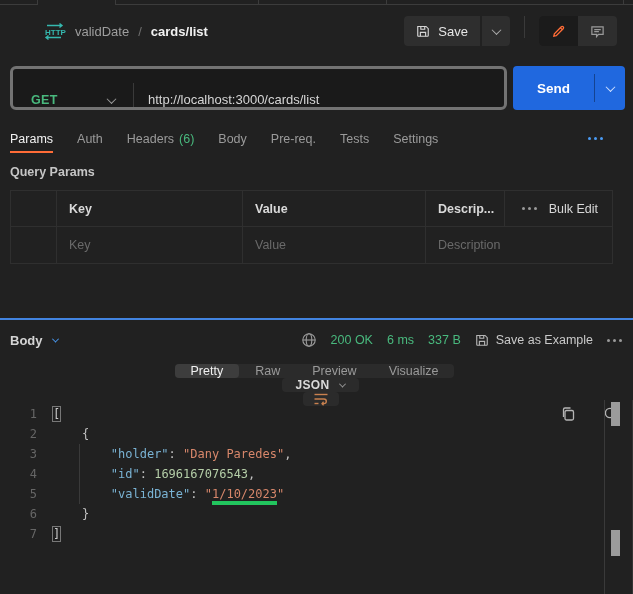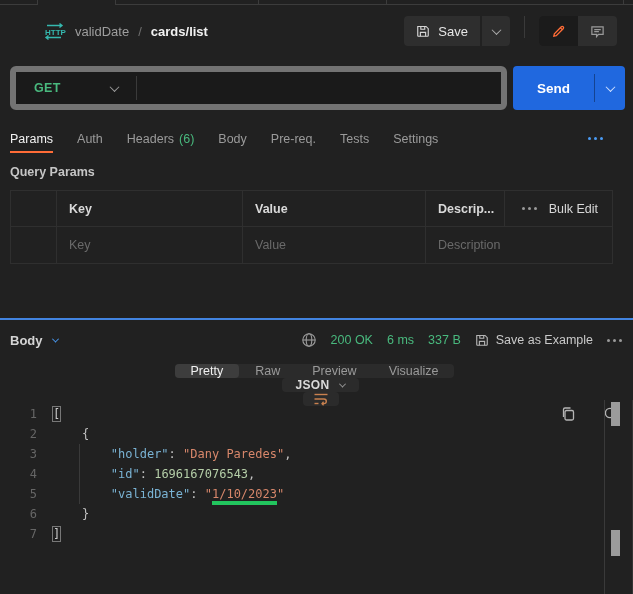--- a/index.html
+++ b/index.html
@@ -28,22 +28,22 @@
     justify-content:center; cursor:pointer; }
   .save-btn { height:30px; padding:0 12px; border-radius:4px 0 0 4px; gap:8px; font-size:13px; }
   .save-chevron { height:30px; width:28px; border-radius:0 4px 4px 0; margin-left:2px; color:#aaa; }
   .hdr-divider { width:1px; height:22px; background:#3a3a3a; margin:0 14px; }
   .edit-group { display:flex; background:#2e2e2e; border-radius:4px; overflow:hidden; }
   .edit-btn { width:39px; height:30px; background:#1b1b1b; color:#ff6c37; }
   .comment-btn { width:39px; height:30px; background:transparent; color:#9a9a9a; }
 
   
   .url-row { position:absolute; top:66px; left:10px; right:8px; height:44px; display:flex; gap:6px; }
-  .url-box { flex:1; background:#1a1a1a; border:6px solid #737373; border-radius:6px;
-    display:flex; align-items:center; }
+  .url-box { flex:1; background:#1a1a1a; border:3px solid #737373; border-radius:6px;
+    display:flex; align-items:flex-end; }
   .method { width:120px; display:flex; align-items:center; justify-content:space-between;
     padding:0 18px 0 18px; cursor:pointer; }
   .method-label { color:#49b97e; font-size:12.5px; font-weight:700; letter-spacing:.3px; }
   .url-vdiv { width:1px; height:24px; background:#3a3a3a; }
   .url-text { flex:1; padding-left:14px; font-size:13px; color:#d6d6d6; white-space:nowrap;
     overflow:hidden; cursor:text; }
   .send-btn { width:112px; background:#2068df; border:none; border-radius:4px; display:flex;
     align-items:stretch; cursor:pointer; padding:0; }
   .send-main { flex:1; display:flex; align-items:center; justify-content:center; color:#fff;
     font-size:13.5px; font-weight:700; }
@@ -194,20 +194,21 @@
   </div>
 </div>
 
 <div class="url-row">
   <div class="url-box">
     <div class="method">
       <span class="method-label">GET</span>
       <span class="chev" style="color:#9a9a9a"></span>
     </div>
     <div class="url-vdiv"></div>
+    <div class="url-text">http://localhost:3000/cards/list</div>
   </div>
   <button class="send-btn">
     <span class="send-main">Send</span>
     <span class="send-div"></span>
     <span class="send-chev">
       <span class="chev"></span>
     </span>
   </button>
 </div>
 

